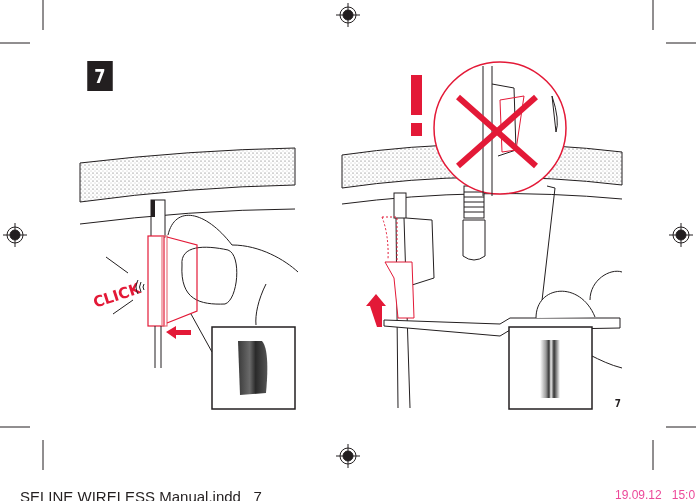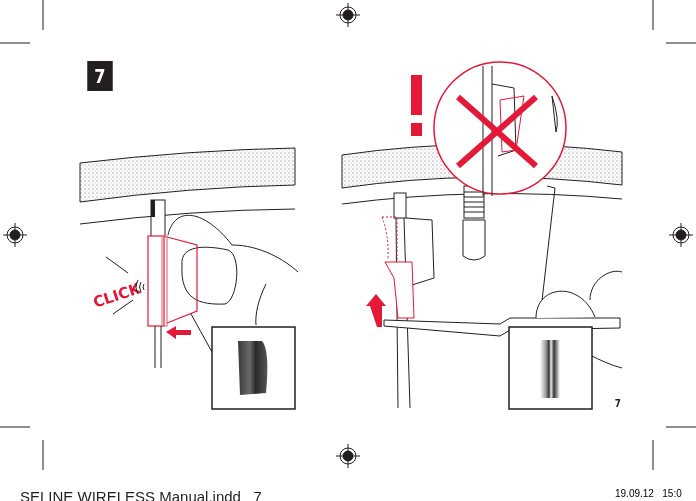--- a/index.html
+++ b/index.html
@@ -1,21 +1,21 @@
 <!DOCTYPE html>
 <html><head>
 <meta charset="utf-8">
 <style>
   html, body { margin:0; padding:0; background:#ffffff; }
   body { width:696px; height:501px; position:relative; overflow:hidden; font-family:"Liberation Sans", sans-serif; }
   .abs { position:absolute; }
   .step-badge { left:85px; top:61px; width:30px; height:30px; background:#231f20; color:#fff; font-family:"DejaVu Sans", sans-serif; font-weight:bold; font-size:19px; line-height:30px; text-align:center; transform:scaleX(0.85); }
   .page-number { left:614px; top:397px; font-family:"DejaVu Sans", sans-serif; font-weight:bold; font-size:11px; color:#231f20; transform:scaleX(0.8); }
   .slug-left { left:0; top:488px; font-size:15px; color:#231f20; white-space:pre;padding-left:20px; }
-  .slug-right { left:615px; top:488px; font-size:10px; color:#000000; white-space:pre; }
+  .slug-right { left:615px; top:488px; font-size:12px; color:#ec4899; white-space:pre; }
   svg.art { position:absolute; left:0; top:0; }
 </style>
 </head>
 <body>
 
 <svg class="art" width="696" height="501" viewBox="0 0 696 501" xmlns="http://www.w3.org/2000/svg">
   <defs>
     <pattern id="dots" width="4" height="4" patternUnits="userSpaceOnUse">
       <rect width="4" height="4" fill="#fff"></rect>
       <circle cx="1" cy="1" r="0.55" fill="#555"></circle>

